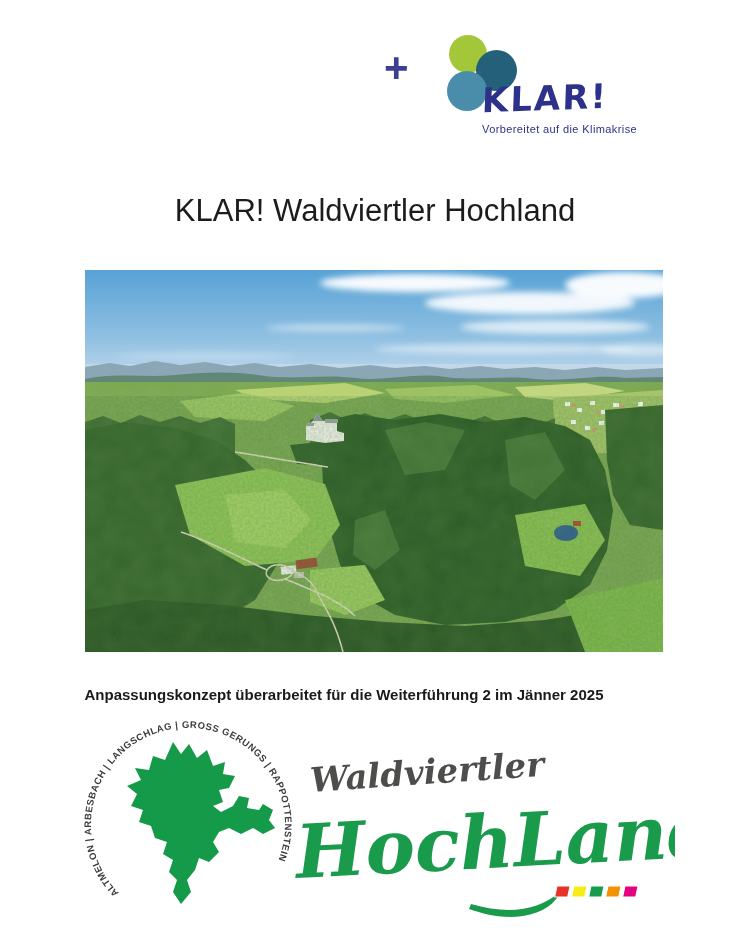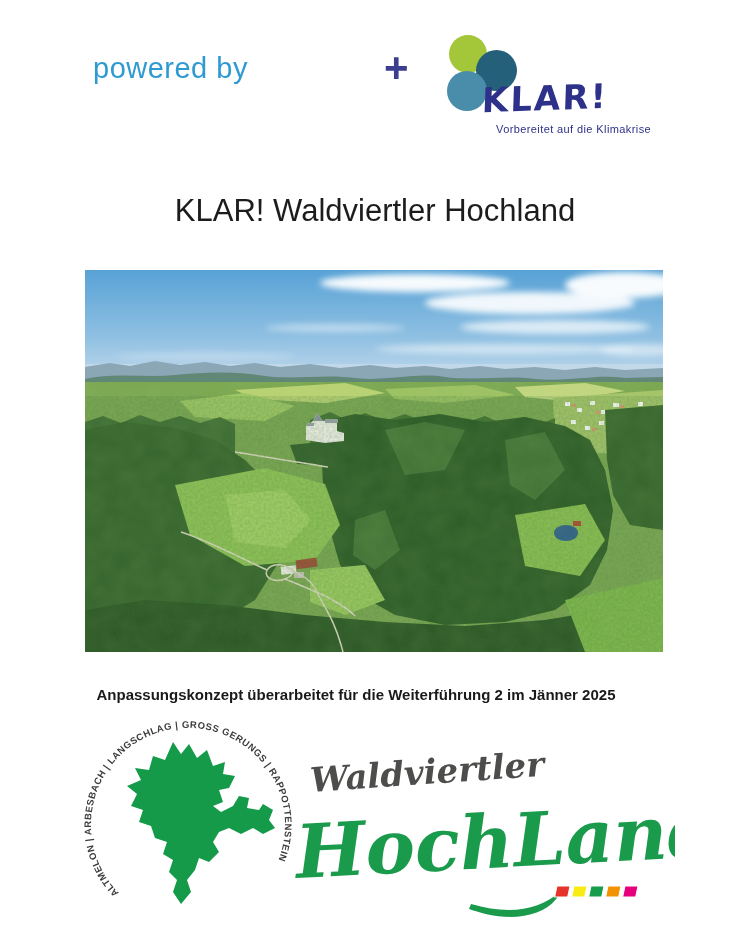--- a/index.html
+++ b/index.html
@@ -19,35 +19,34 @@
   
   .klar-logo{position:absolute;left:446px;top:34px;width:212px;height:106px;}
   .klar-logo .dot{position:absolute;border-radius:50%;}
   .c-lime{left:3px;top:1px;width:38px;height:38px;background:var(--klar-lime);}
   .c-dark{left:30px;top:16px;width:41px;height:41px;background:var(--klar-dark-teal);}
   .c-steel{left:1px;top:37px;width:40px;height:40px;background:var(--klar-steel-blue);}
   .klar-text{
     position:absolute;left:36px;top:44px;font-size:34px;font-weight:700;color:var(--klar-navy);
     font-family:"DejaVu Sans",sans-serif;transform:rotate(-2deg) skewX(-4deg);letter-spacing:2px;
   }
-  .klar-tagline{position:absolute;left:50px;top:89px;font-size:11px;letter-spacing:.4px;color:var(--klar-navy);white-space:nowrap;}
+  .klar-tagline{position:absolute;left:36px;top:89px;font-size:11px;letter-spacing:.4px;color:var(--klar-navy);white-space:nowrap;}
   
   .doc-title{position:absolute;left:0;top:193px;width:750px;text-align:center;font-size:31px;color:var(--title-color);}
-  .doc-subtitle{position:absolute;left:0;top:686px;width:688px;text-align:center;font-size:15px;font-weight:700;color:#1a1a1a;margin-left:12px;}
+  .doc-subtitle{position:absolute;left:0;top:686px;width:688px;text-align:center;font-size:15px;font-weight:700;color:#1a1a1a;}
   
   .photo-wrap{position:absolute;left:85px;top:270px;width:578px;height:382px;}
   
   .ring-logo{position:absolute;left:77px;top:712px;width:222px;height:222px;}
   .brand-logo{position:absolute;left:293px;top:740px;width:382px;height:190px;}
 </style>
 </head>
 <body>
 
 <div class="powered-by">
-  <span class="pb-text">powered by</span>
   <span class="kef-plus">+</span>
 </div>
 
 <div class="klar-logo">
   <div class="dot c-lime"></div>
   <div class="dot c-dark"></div>
   <div class="dot c-steel"></div>
   <span class="klar-text">KLAR!</span>
   <span class="klar-tagline">Vorbereitet auf die Klimakrise</span>
 </div>

